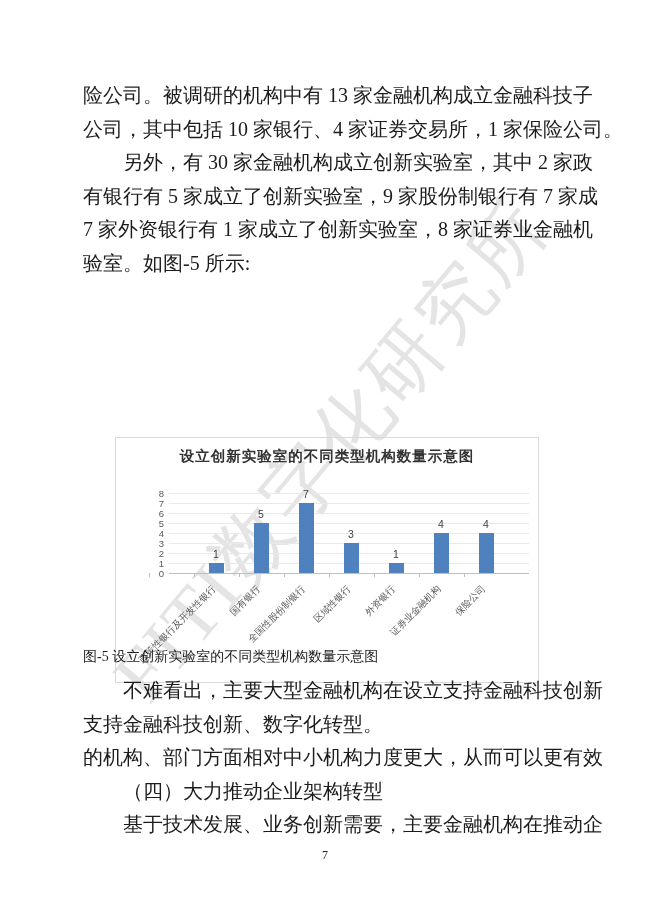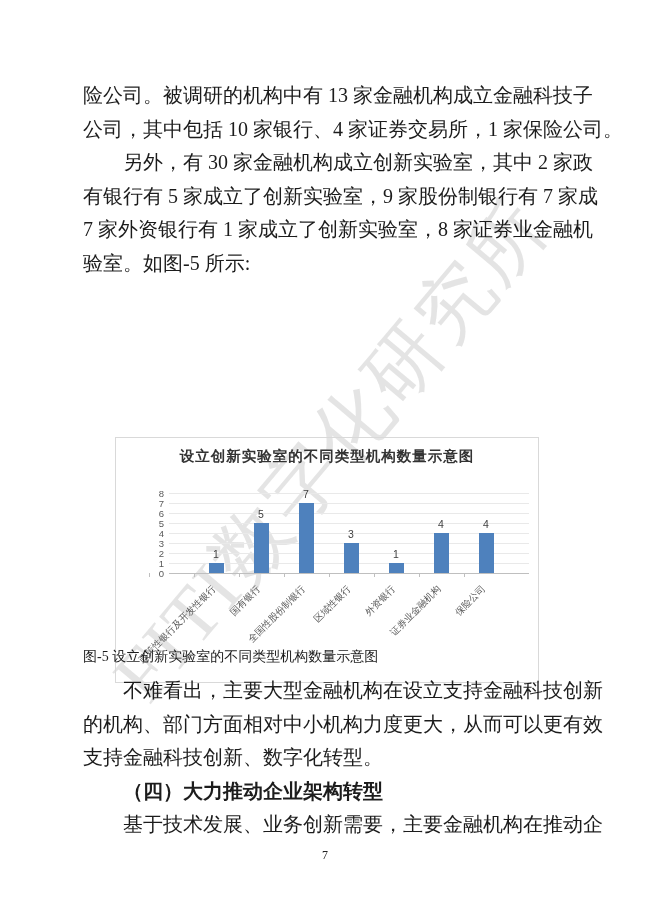--- a/index.html
+++ b/index.html
@@ -24,21 +24,21 @@
   .content{position:absolute;inset:0;z-index:1;}
   
   .textblock{position:absolute;left:83px;right:83px;}
   .topblock{top:79px;}
   .bottomblock{top:640px;}
   .line{
     height:33.5px;line-height:33.5px;
     font-size:20px;white-space:nowrap;
   }
   .line.indent{padding-left:40px;}
-  .line.bold{font-weight:bold;}
+  .line.bold{font-weight:normal;}
   .caption-line{
     height:34px;line-height:34px;font-size:14px;
     white-space:nowrap;
   }
   
   .chart-box{
     position:absolute;left:115px;top:393px;width:422px;height:244px;
     border:1px solid #d9d9d9;background:transparent;
     font-family:"Liberation Sans","DejaVu Sans",sans-serif;
     margin-top:44px;
@@ -153,22 +153,22 @@
         </div>
         <div class="xlabel-anchor" style="left: 370px; top: 141px;">
           <span>保险公司</span>
         </div>
       </div>
 
     <div class="textblock bottomblock">
       <div class="caption-line">图-5 设立创新实验室的不同类型机构数量示意图</div>
       <div id="bottom-lines">
           <div class="line indent">不难看出，主要大型金融机构在设立支持金融科技创新</div>
+          <div class="line">支持金融科技创新、数字化转型。</div>
           <div class="line">的机构、部门方面相对中小机构力度更大，从而可以更有效</div>
-          <div class="line">支持金融科技创新、数字化转型。</div>
           <div class="line indent bold">（四）大力推动企业架构转型</div>
           <div class="line indent">基于技术发展、业务创新需要，主要金融机构在推动企</div>
         </div>
     </div>
 
     <div class="page-number">7</div>
 
   </div>
 </div>
 

